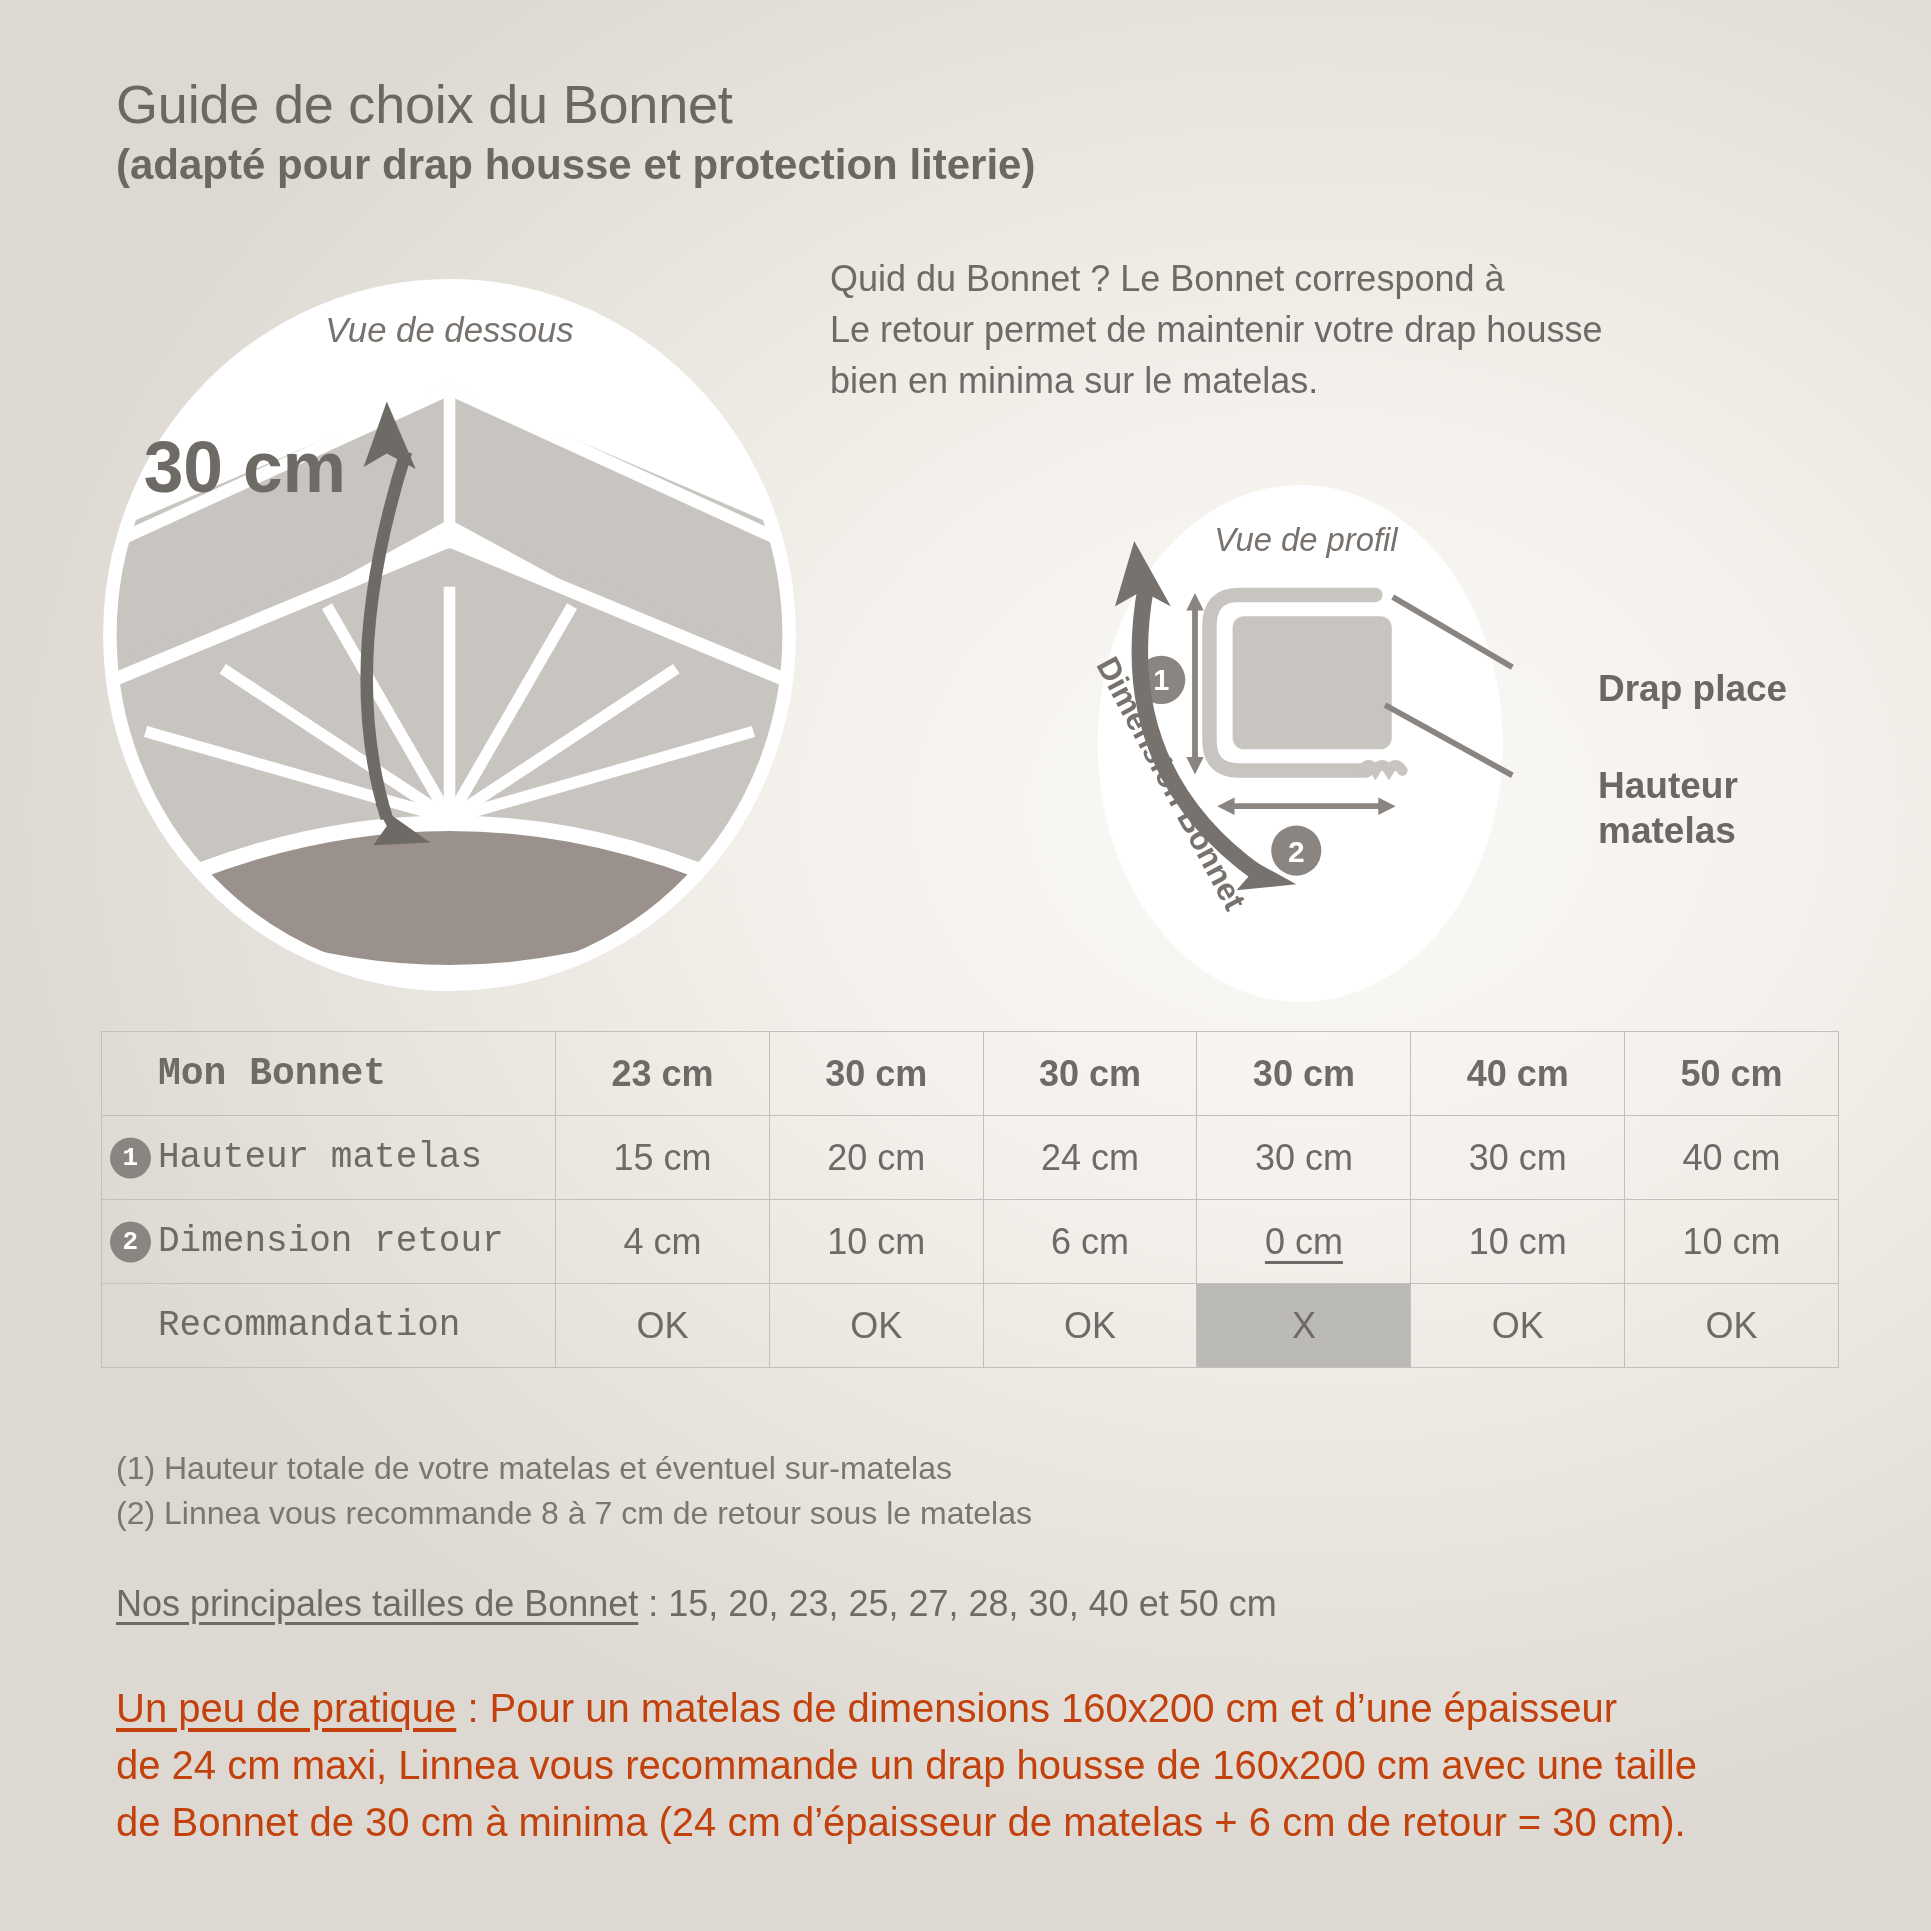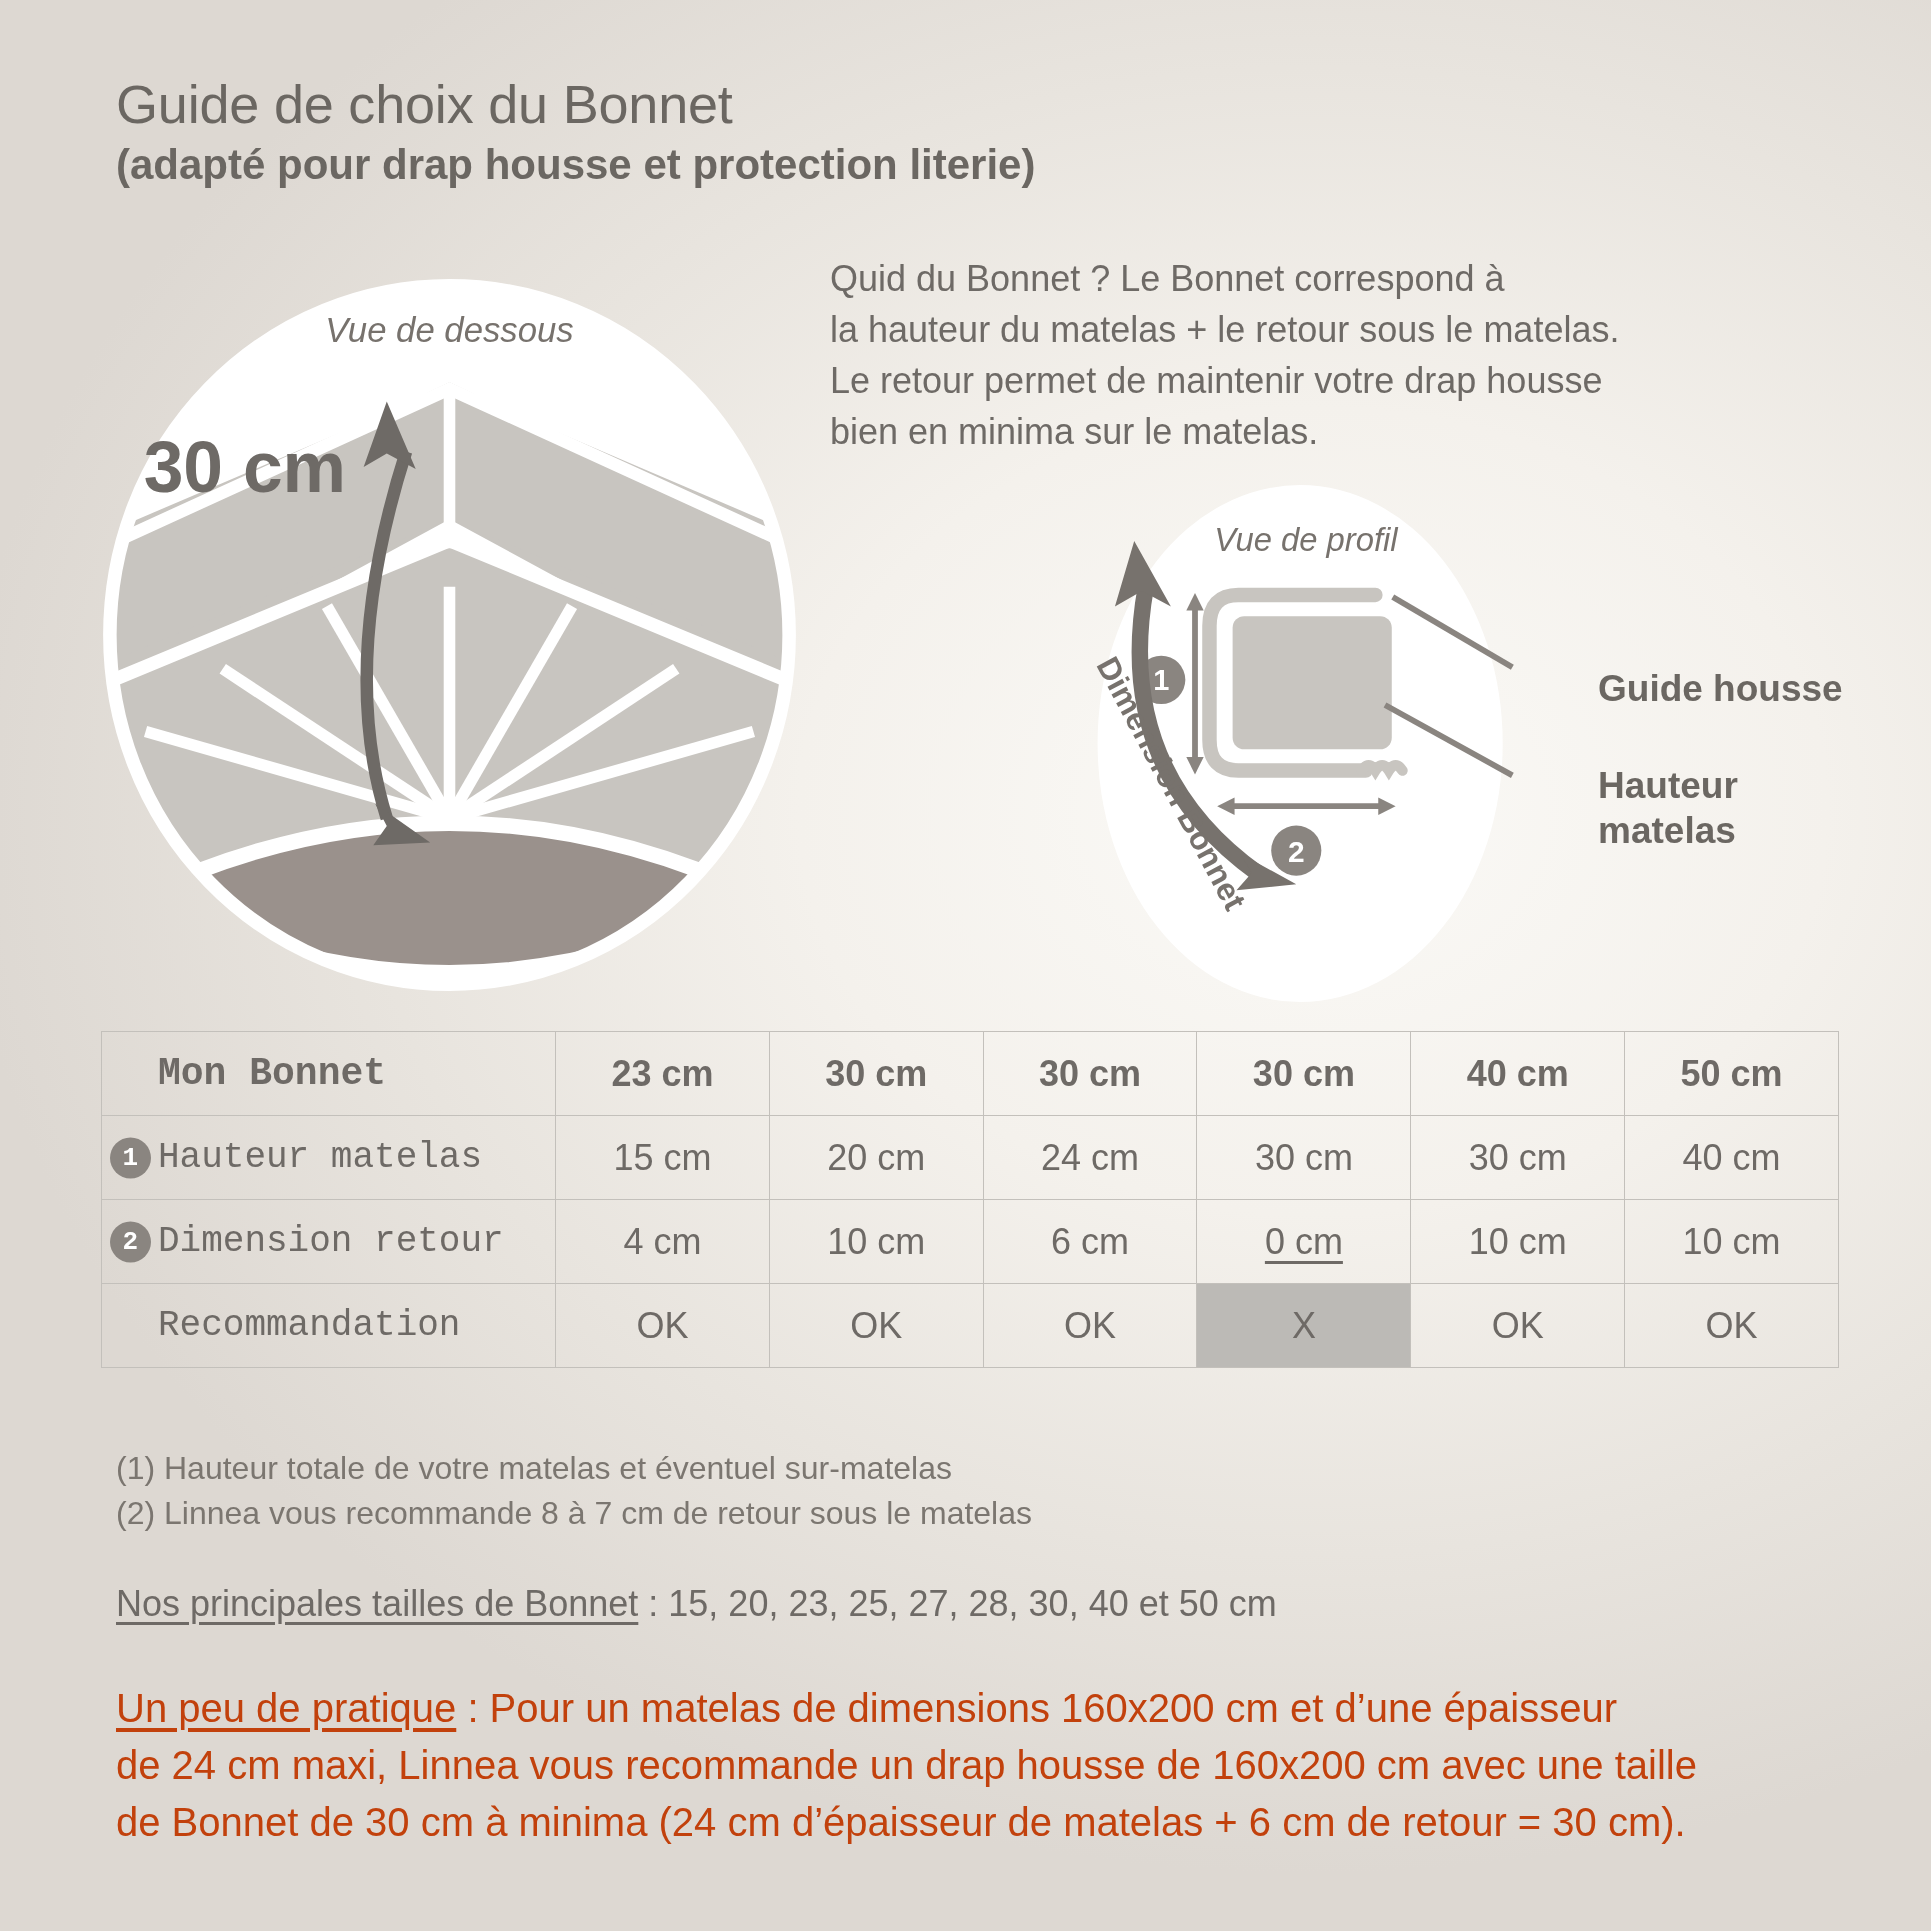--- a/index.html
+++ b/index.html
@@ -175,21 +175,20 @@
 
 <div class="page">
 
   <div class="title-block">
     <h1 class="main-title">Guide de choix du Bonnet</h1>
     <h2 class="sub-title">(adapté pour drap housse et protection literie)</h2>
   </div>
 
   <div class="intro">
     <div>Quid du Bonnet ? Le Bonnet correspond à</div>
-    <div>la hauteur du matelas + le retour sous le matelas.</div>
     <div>Le retour permet de maintenir votre drap housse</div>
     <div>bien en minima sur le matelas.</div>
   </div>
 
   <div class="circle-left">
     <svg class="svg-full" viewBox="0 0 730 740" xmlns="http://www.w3.org/2000/svg">
       <defs>
         <clipPath id="clipCircleL">
           <ellipse cx="365" cy="370" rx="358" ry="368"></ellipse>
         </clipPath>
@@ -269,21 +268,21 @@
       <text x="228" y="72" text-anchor="middle" font-size="34" class="label-italic" font-family="Liberation Sans, sans-serif">Vue de profil</text>
 
       <text font-size="33" font-weight="bold" fill="#77726d" font-family="Liberation Sans, sans-serif" transform="translate(10,190) rotate(62)">Dimension Bonnet</text>
 
       <line x1="318" y1="120" x2="442" y2="193" stroke="#8a8580" stroke-width="6"></line>
       <line x1="310" y1="232" x2="442" y2="305" stroke="#8a8580" stroke-width="6"></line>
     </svg>
   </div>
 
   <div class="callout callout-drap">
-    <span>Guide housse</span>
+    <span>Drap place</span>
   </div>
   <div class="callout callout-haut">
     <div>Hauteur</div>
     <div>matelas</div>
   </div>
 
   <div class="table-wrap">
     <table class="bonnet">
       <colgroup>
         <col class="lbl">

